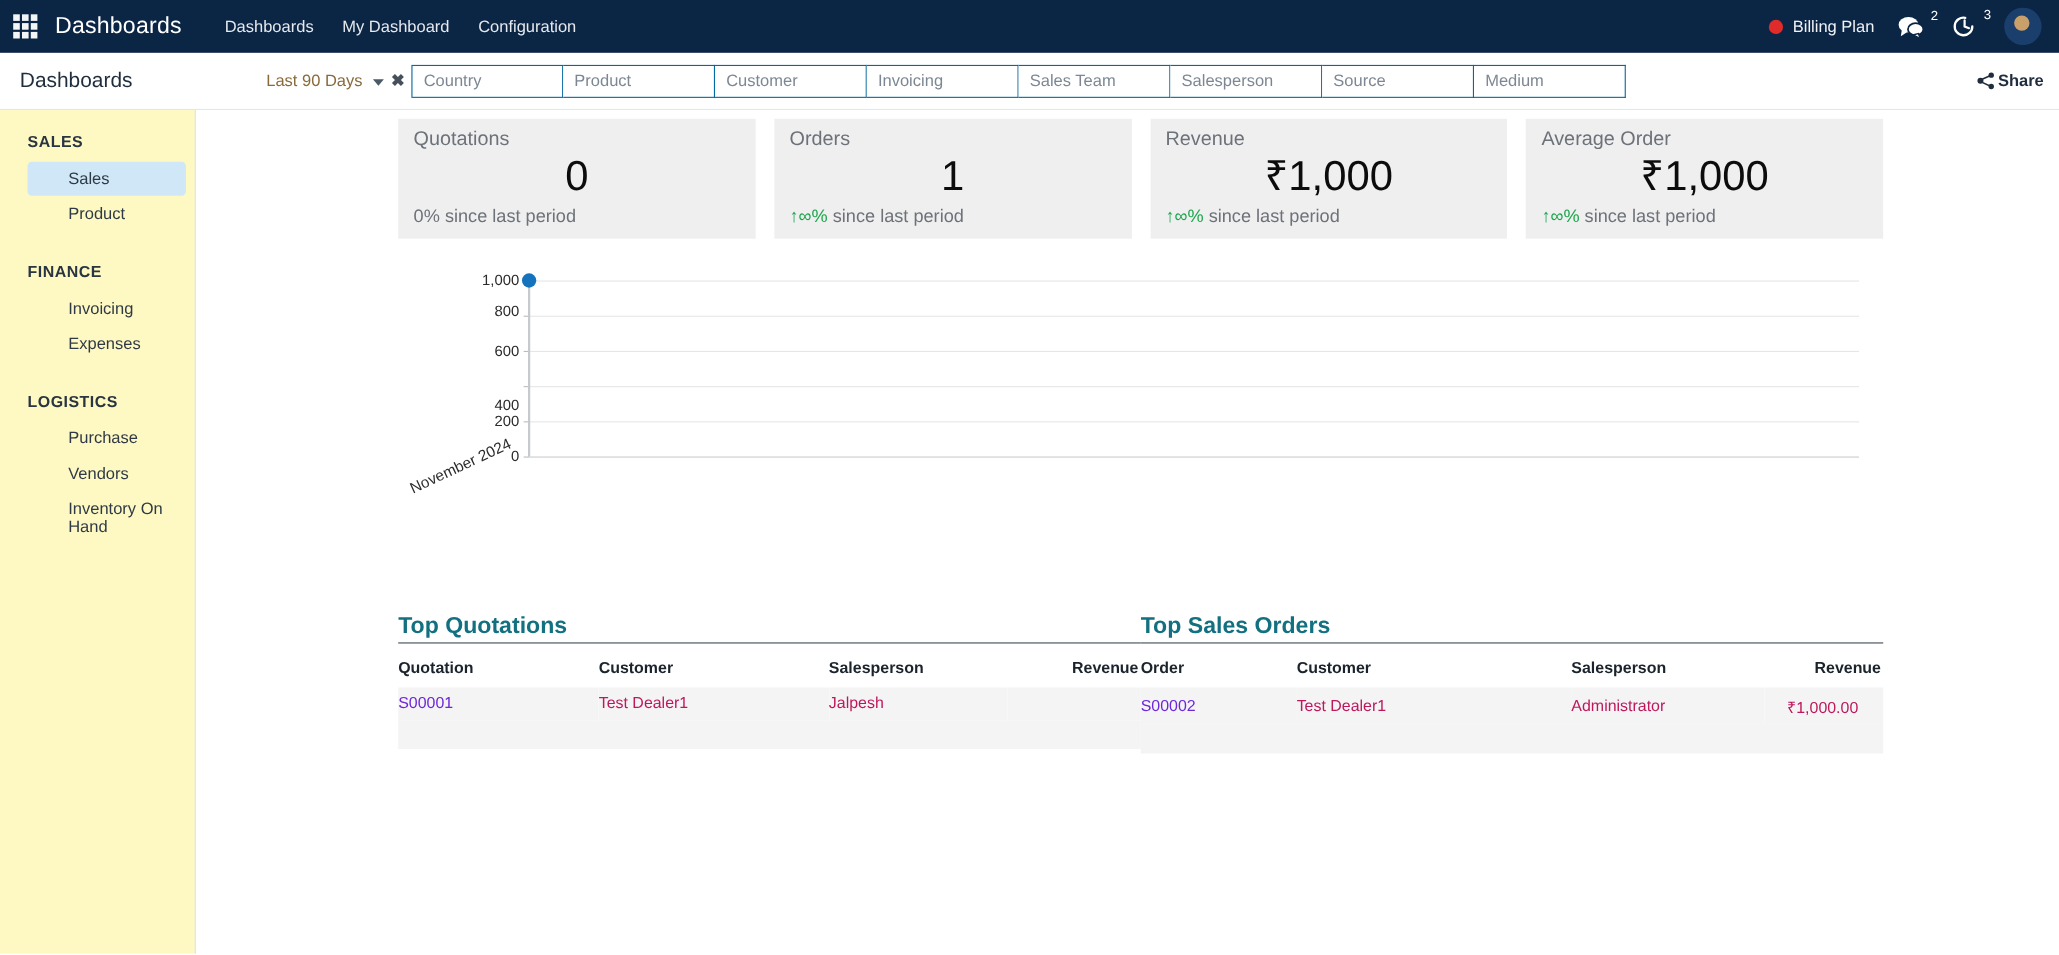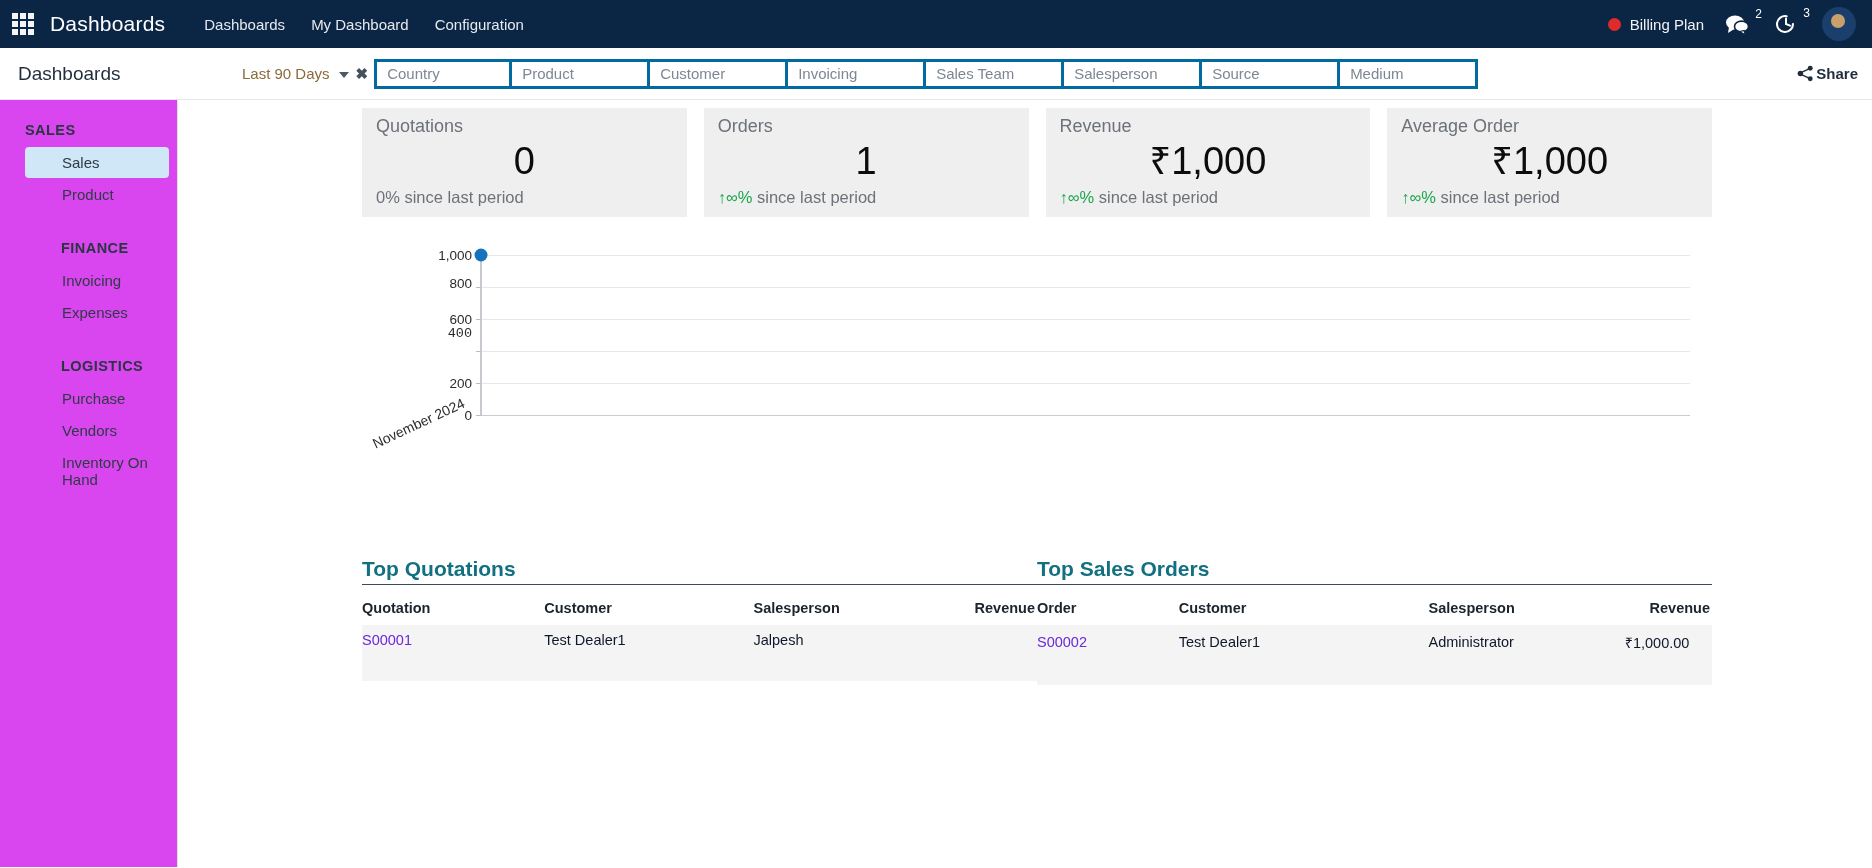--- a/index.html
+++ b/index.html
@@ -110,21 +110,21 @@
     border-left: 5px solid transparent;
     border-right: 5px solid transparent;
     border-top: 6px solid #4c5a68;
     cursor: pointer;
   }
   .clear-x {
     font-size: 15px; color: #45505c; margin-left: 7px;
     font-weight: bold; cursor: pointer; line-height: 1;
   }
   .fbox {
-    border: 3px solid #0369a1;
+    border: 1px solid #0369a1;
     height: 30px;
     display: flex; align-items: center;
     padding: 0 10px;
     font-size: 15px;
     color: #7d8793;
     min-width: 138px;
     background: #fff;
     cursor: text;
     white-space: nowrap;
   }
@@ -137,29 +137,29 @@
     padding-left: 14px;
   }
 
   
   .body-wrap { display: flex; height: calc(868px - 48px - 53px); }
 
   .sidebar {
     width: 178px; flex: 0 0 178px;
     border-right: 1px solid #dfe3e8;
     padding-top: 22px;
-    background: #d946ef;
+    background: #fef9c3;
   }
   .side-group {
     font-size: 14.5px; font-weight: bold; color: #2a3542;
     letter-spacing: .45px;
     padding: 0 0 0 25px;
     margin-bottom: 9px;
   }
-  .side-group.spaced { margin-top: 30px; margin-left: 36px; }
+  .side-group.spaced { margin-top: 30px; }
   .side-item {
     font-size: 15px; color: #2f3a46;
     padding: 7px 0 7px 37px;
     margin: 0 8px 1px 25px;
     border-radius: 4px;
     cursor: pointer;
   }
   .side-item.active { background: #cfe7f7; }
 
   .content {
@@ -234,21 +234,21 @@
 
   
   .tables { display: flex; margin-top: 52px; }
   .table-block { flex: 1 1 0; min-width: 0; }
   table { width: 100%; border-collapse: collapse; }
   th {
     text-align: left; font-size: 14.5px; font-weight: bold; color: #1b242d;
     padding: 9px 6px 9px 0; white-space: nowrap;
   }
   td {
-    font-size: 14.5px; color: #0f172a;
+    font-size: 14.5px; color: #be185d;
     padding: 7px 6px 7px 0; white-space: nowrap;
   }
   tbody tr { background: #f4f4f5; }
   tbody tr.blank td { height: 26px; }
   td.link a, td.link { color: #6d28d9; text-decoration: none; cursor: pointer; }
   .num { text-align: center; padding-right: 2px; }
   th.num { text-align: right; padding-right: 2px; }
 </style>
 </head>
 <body>
@@ -374,21 +374,21 @@
         <div class="kpi-foot"><span class="up">↑</span><span class="up">∞%</span><span> since last period</span></div>
       </div>
 
     </div>
 
     <div class="chart-block">
       <div class="chart-area">
         <div class="y-labels">
             <div class="y-label" style="top: 160px;">0</div>
             <div class="y-label" style="top: 128px;">200</div>
-            <div class="y-label" style="top: 78px; font-family: Liberation Mono, monospace;">400</div>
+            <div class="y-label" style="top: 113px;">400</div>
             <div class="y-label" style="top: 64px;">600</div>
             <div class="y-label" style="top: 28px;">800</div>
             <div class="y-label" style="top: 0px;">1,000</div>
           </div>
         <div class="plot">
             <div class="gridline base" style="top: 160px;"></div>
             <div class="tick" style="top: 160px;"></div>
             <div class="gridline" style="top: 128px;"></div>
             <div class="tick" style="top: 128px;"></div>
             <div class="gridline" style="top: 96px;"></div>

